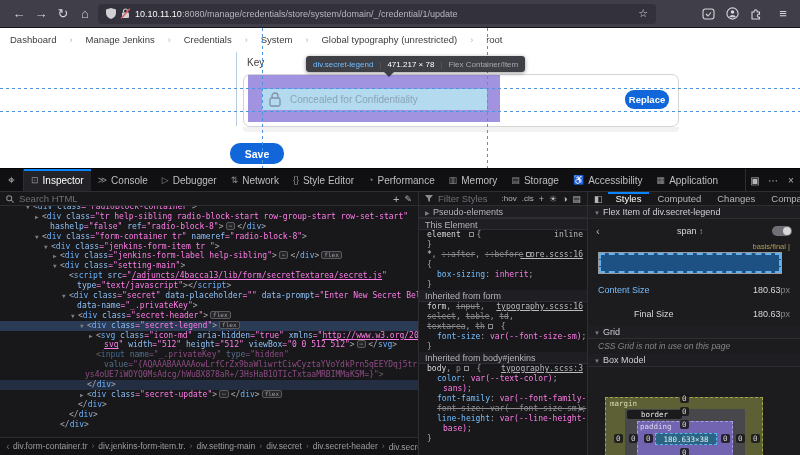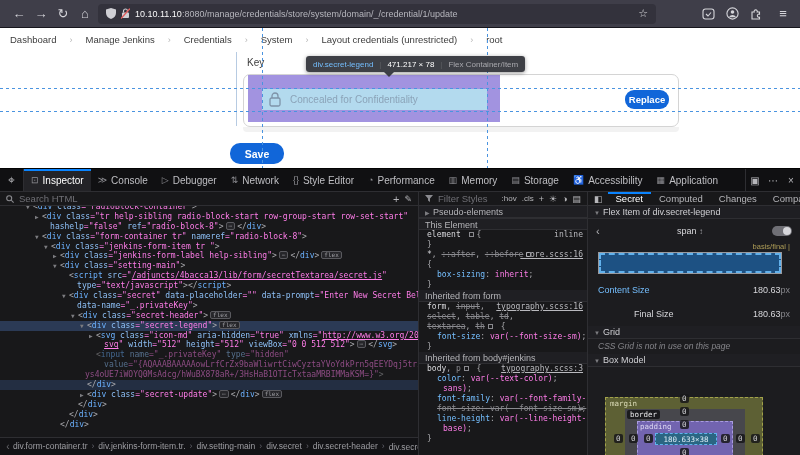--- a/index.html
+++ b/index.html
@@ -136,21 +136,21 @@
   .lsize .num{color:#d7d7db;}
   .lsize .unit{color:#85858a;}
   .lgridtxt{height:15px;flex:none;line-height:15px;padding-left:10px;font-style:italic;color:#85858a;font-size:8.5px;}
   .bmarea{flex:1;position:relative;overflow:hidden;font-family:"DejaVu Sans Mono",monospace;font-size:7.5px;}
   .bm-margin{position:absolute;left:17px;top:30px;width:158px;height:70px;background:#5d6034;border:1px dashed #a3a349;}
   .bm-border{position:absolute;left:37px;top:42px;width:120px;height:58px;background:#47474c;}
   .bm-padding{position:absolute;left:49px;top:54px;width:96px;height:46px;background:#7264b0;border:1px dashed #a99ce0;}
   .bm-content{position:absolute;left:67px;top:66px;width:62px;height:12px;background:#2a6683;border:1px dashed #5fb3f0;
     color:#dcedf7;text-align:center;line-height:11px;}
   .bm-lab{position:absolute;color:#ddddb9;}
-  .bm-lab.chip{background:#1b1b1e;color:#e8e8ea;padding:0 3px;border-radius:2px;}
+  .bm-lab.chip{background:#1b1b1e;color:#e8e8ea;padding:0 14px;border-radius:2px;}
   .bm-lab.pad{color:#ded9f2;}
   .bz{position:absolute;color:#d7d7db;background:rgba(24,24,26,.85);padding:0 2px;border-radius:2px;line-height:9px;}
   svg{display:block;}
 </style>
 </head>
 <body>
 
 <div id="screen">
 
   <div class="chrome">
@@ -200,21 +200,21 @@
   <div class="page">
     <div class="bcrow">
         <span class="bc-item">Dashboard</span>
         <span class="bc-sep">›</span>
         <span class="bc-item">Manage Jenkins</span>
         <span class="bc-sep">›</span>
         <span class="bc-item">Credentials</span>
         <span class="bc-sep">›</span>
         <span class="bc-item">System</span>
         <span class="bc-sep">›</span>
-        <span class="bc-item">Layout credentials (unrestricted)</span>
+        <span class="bc-item">Global typography (unrestricted)</span>
         <span class="bc-sep">›</span>
         <span class="bc-item">root</span>
       </div>
     <div class="groupline"></div>
 
     <div class="formbox"></div>
     <div class="formshadow"></div>
     <div class="pad-hl"></div>
     <div class="content-hl">
       <span>
@@ -315,21 +315,21 @@
         <span class="t2ic" style="font-size:8px">:hov</span>
         <span class="t2ic" style="font-size:8px">.cls</span>
         <span class="t2ic">+</span>
         <span class="t2ic">☀</span>
         <span class="t2ic">◑</span>
         <span class="t2ic">▤</span>
       </div>
       <div class="t2s t2-side">
         <span class="t2ic" style="padding-left:6px">◧</span>
         <div style="display:flex;height:100%">
-            <span class="sidetab active">Secret</span>
+            <span class="sidetab active">Styles</span>
             <span class="sidetab">Computed</span>
             <span class="sidetab">Changes</span>
             <span class="sidetab">Compatibility</span>
           </div>
         <span class="t2spacer"></span>
 
       </div>
     </div>
 
     <div class="dbody">

